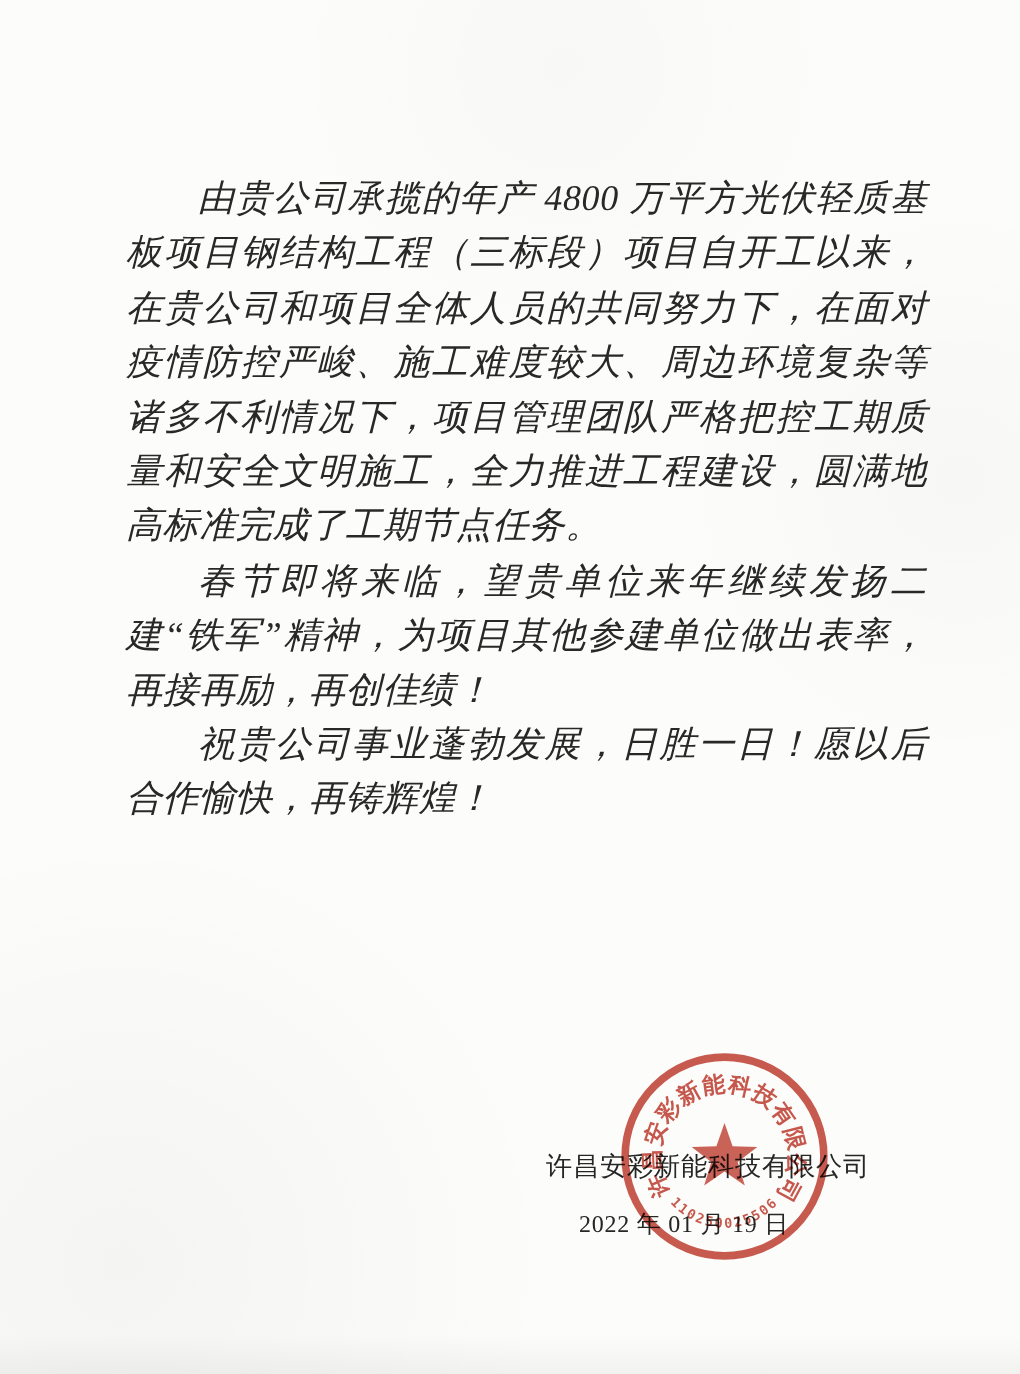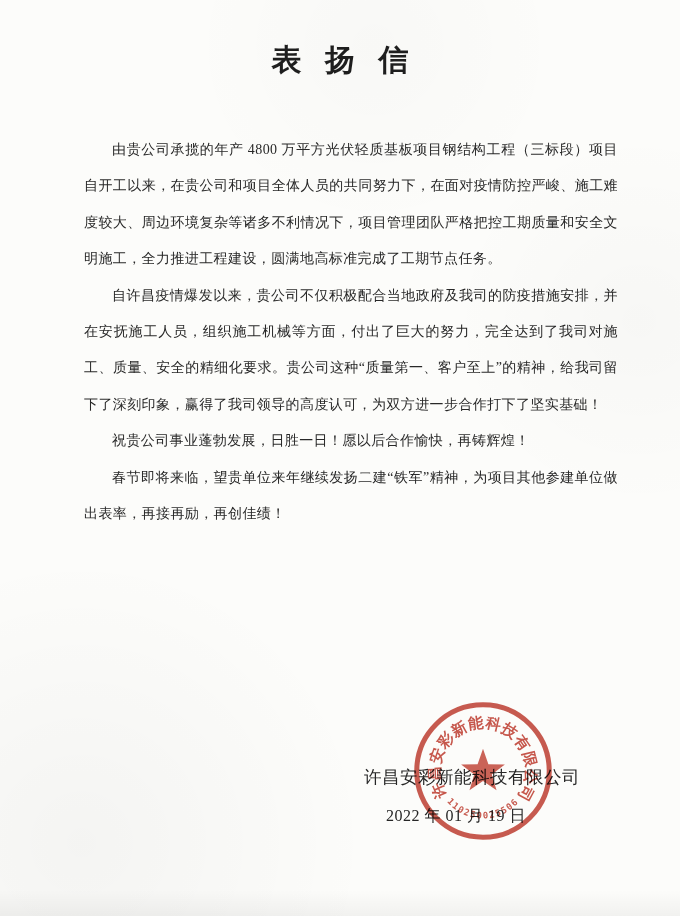--- a/index.html
+++ b/index.html
@@ -32,25 +32,26 @@
   .salutation {
     position: absolute;
     top: 97px; left: 88px;
     font-size: 17.5px;
     font-weight: bold;
     color: #242424;
     letter-spacing: 0.5px;
   }
   .body-text {
     position: absolute;
-    top: 132px; left: 84px; right: 62px;
-    font-size: 14px;
+    top: 115px; left: 84px; right: 62px;
+    font-size: 24px;
     line-height: 36.4px;
     text-align: justify;
     color: #282828;
+    font-style: italic;
   }
   .body-text p { margin: 0; text-indent: 2em; letter-spacing: 0.4px; }
   .sig-name {
     position: absolute;
     top: 765px; left: 364px;
     font-size: 17.5px;
     letter-spacing: 0.5px;
     color: #262626;
   }
   .sig-date {
@@ -86,28 +87,26 @@
     height: 26px;
     background: linear-gradient(to top, rgba(0,0,0,0.045), rgba(0,0,0,0));
     pointer-events: none;
   }
 </style>
 </head>
 <body>
 
 <div class="page">
 
-  <h1 class="title">表 扬 信</h1>
 
 
   <div class="body-text">
     <p>由贵公司承揽的年产 4800 万平方光伏轻质基板项目钢结构工程（三标段）项目自开工以来，在贵公司和项目全体人员的共同努力下，在面对疫情防控严峻、施工难度较大、周边环境复杂等诸多不利情况下，项目管理团队严格把控工期质量和安全文明施工，全力推进工程建设，圆满地高标准完成了工期节点任务。</p>
-    <p>自许昌疫情爆发以来，贵公司不仅积极配合当地政府及我司的防疫措施安排，并在安抚施工人员，组织施工机械等方面，付出了巨大的努力，完全达到了我司对施工、质量、安全的精细化要求。贵公司这种“质量第一、客户至上”的精神，给我司留下了深刻印象，赢得了我司领导的高度认可，为双方进一步合作打下了坚实基础！</p>
+    <p>春节即将来临，望贵单位来年继续发扬二建“铁军”精神，为项目其他参建单位做出表率，再接再励，再创佳绩！</p>
     <p>祝贵公司事业蓬勃发展，日胜一日！愿以后合作愉快，再铸辉煌！</p>
-    <p>春节即将来临，望贵单位来年继续发扬二建“铁军”精神，为项目其他参建单位做出表率，再接再励，再创佳绩！</p>
   </div>
 
   <div class="sig-name">许昌安彩新能科技有限公司</div>
   <div class="sig-date">2022 年 01 月 19 日</div>
 
   <svg class="seal" viewBox="0 0 200 200" aria-hidden="true">
     <defs>
       <path id="sealTopArc" d="M 54.0 138.6 A 60 60 0 1 1 142.4 142.4" fill="none"></path>
       <path id="sealBottomArc" d="M 40.2 127.9 A 66 66 0 0 0 159.8 127.9" fill="none"></path>
     </defs>

